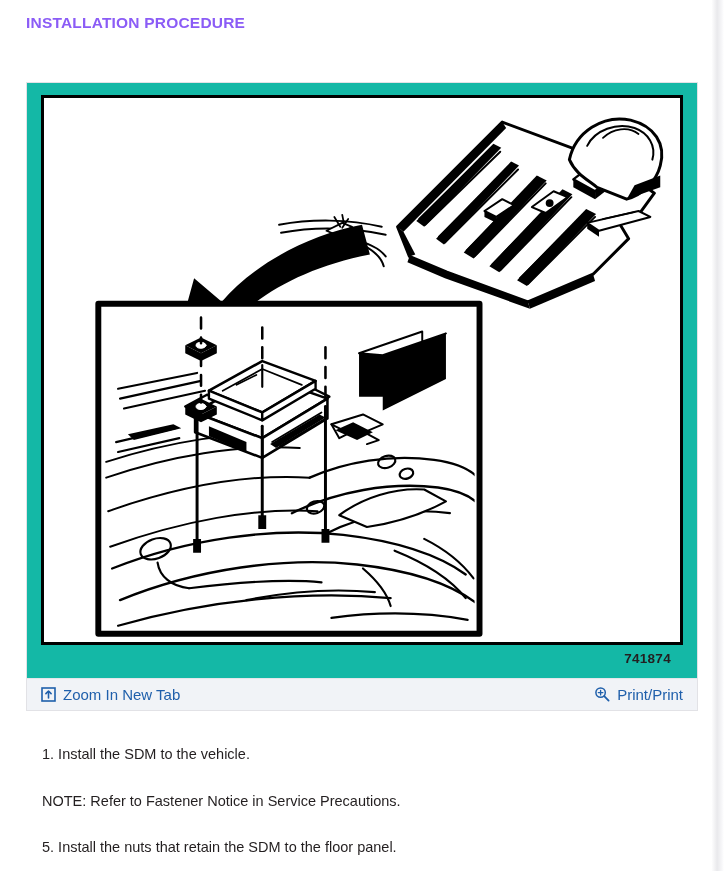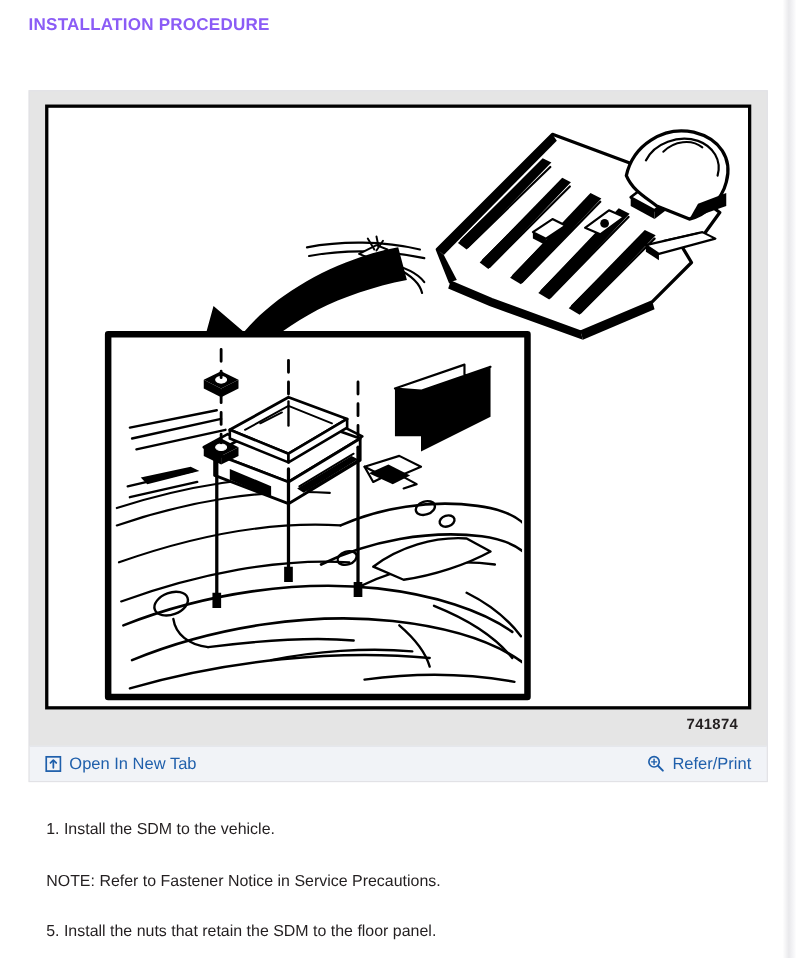--- a/index.html
+++ b/index.html
@@ -37,21 +37,21 @@
     margin: 0;
     line-height: 1.2;
   }
 
   
   .figure-card {
     position: absolute;
     left: 26px;
     top: 82px;
     width: 672px;
-    background: #e5e5e5;
+    background: #14b8a6;
     border: 1px solid #e2e2e6;
     box-sizing: border-box;
   }
 
   .figure-body {
     position: relative;
     padding: 12px 14px 4px 14px;
   }
 
   .figure-frame {
@@ -308,32 +308,32 @@
 
   <div class="figure-toolbar">
     <a class="tool-link" href="#">
       <span>
         <svg width="15" height="15" viewBox="0 0 15 15" aria-hidden="true">
           <rect x="1" y="1" width="13" height="13" fill="none" stroke="#1f5fab" stroke-width="1.6"></rect>
           <path d="M7.5 11 L7.5 5" stroke="#1f5fab" stroke-width="1.6" stroke-linecap="round"></path>
           <path d="M4.9 6.6 L7.5 4 L10.1 6.6" fill="none" stroke="#1f5fab" stroke-width="1.6" stroke-linecap="round" stroke-linejoin="round"></path>
         </svg>
       </span>
-      <span>Open In New Tab</span>
+      <span>Zoom In New Tab</span>
     </a>
 
     <a class="tool-link" href="#">
       <span>
         <svg width="16" height="16" viewBox="0 0 16 16" aria-hidden="true">
           <circle cx="6.6" cy="6.6" r="4.7" fill="none" stroke="#1f5fab" stroke-width="1.5"></circle>
           <path d="M10.2 10.2 L14.6 14.6" stroke="#1f5fab" stroke-width="1.8" stroke-linecap="round"></path>
           <path d="M6.6 4.3 L6.6 8.9 M4.3 6.6 L8.9 6.6" stroke="#1f5fab" stroke-width="1.3" stroke-linecap="round"></path>
         </svg>
       </span>
-      <span>Refer/Print</span>
+      <span>Print/Print</span>
     </a>
   </div>
 
 </div>
 
 <div class="steps">
   <p class="step-line">1. Install the SDM to the vehicle.</p>
   <p class="step-line"><span class="note-label">NOTE:</span><span> Refer to Fastener Notice in Service Precautions.</span></p>
   <p class="step-line">5. Install the nuts that retain the SDM to the floor panel.</p>
 </div>

